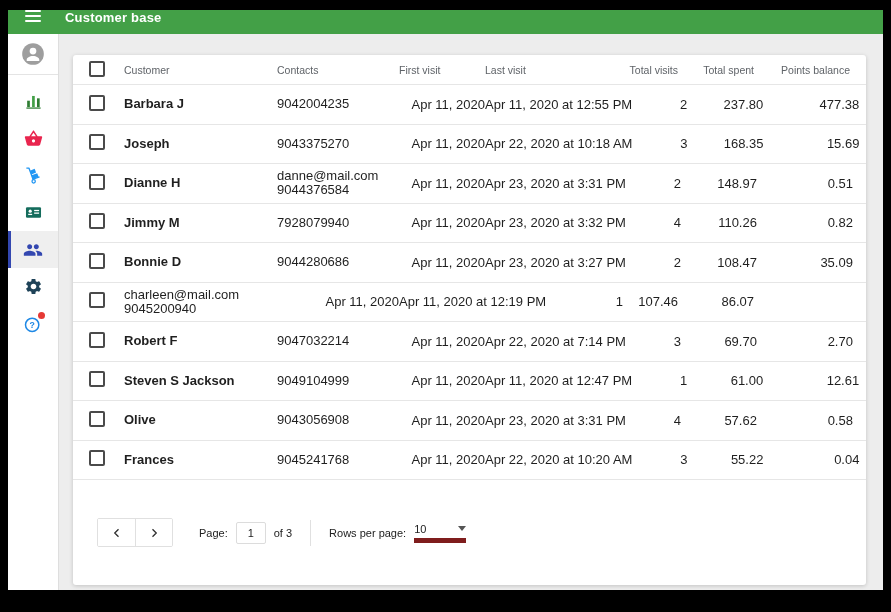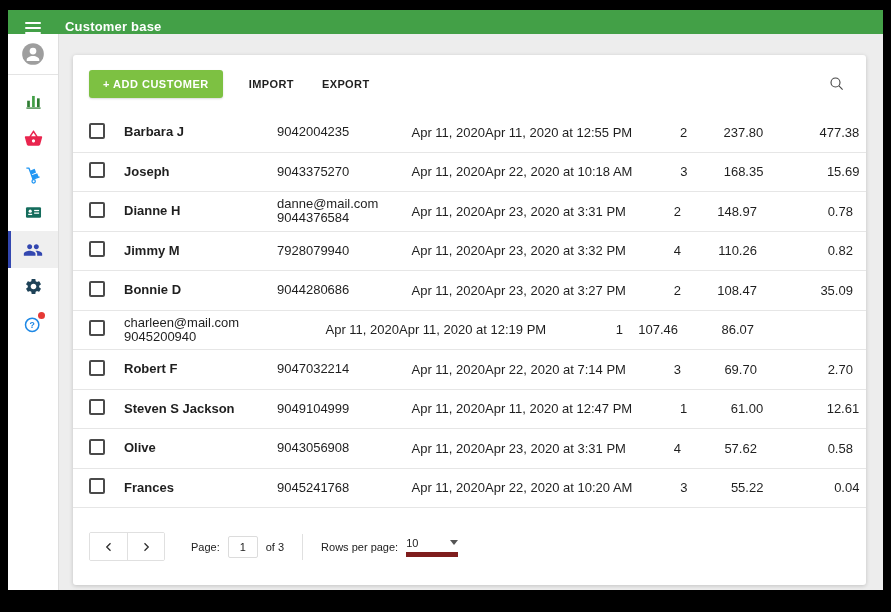--- a/index.html
+++ b/index.html
@@ -2,21 +2,21 @@
 <html><head>
 <meta charset="utf-8">
 <style>
   html,body{margin:0;padding:0;}
   body{
     width:891px;height:612px;background:#000;position:relative;overflow:hidden;
     font-family:"Liberation Sans",sans-serif;-webkit-font-smoothing:antialiased;
   }
   .frame{position:absolute;left:8px;top:10px;width:875px;height:580px;background:#ededed;display:flex;flex-direction:column;}
   
-  .appbar{flex:0 0 24px;background:#43a047;display:flex;align-items:flex-end;}
+  .appbar{flex:0 0 24px;background:#43a047;display:flex;align-items:flex-start;}
   .hamburger{width:16px;height:12px;margin-left:17px;display:flex;flex-direction:column;justify-content:space-between;cursor:pointer;}
   .hamburger span{display:block;height:2px;background:#fff;border-radius:1px;}
   .appbar-title{color:#fff;font-size:13px;font-weight:700;margin-left:24px;letter-spacing:.2px;}
   
   .body{flex:1;display:flex;overflow:hidden;}
   .sidebar{width:50px;background:#fff;border-right:1px solid #dedede;flex:0 0 50px;}
   .side-avatar{height:40px;border-bottom:1px solid #e4e4e4;display:flex;align-items:center;justify-content:center;}
   .nav{padding-top:8px;}
   .side-item{height:37px;display:flex;align-items:center;justify-content:center;position:relative;cursor:pointer;}
   .side-item.active{background:#efefef;}
@@ -40,21 +40,21 @@
   .th{white-space:nowrap;}
   .th.r{text-align:right;}
   .trow{height:38.5px;font-size:13px;color:#1f1f1f;cursor:pointer;}
   .checkbox{width:12px;height:12px;border:2px solid #4a4a4a;border-radius:2px;background:#fff;display:inline-block;cursor:pointer;}
   .cname{font-weight:700;line-height:14px;white-space:nowrap;}
   .cnote{line-height:14px;color:#2a2a2a;white-space:nowrap;}
   .c-cont div{line-height:14px;white-space:nowrap;}
   .c-first,.c-last{white-space:nowrap;text-align:right;}
   .c-num{text-align:right;white-space:nowrap;}
   
-  .pagination{flex:1;display:flex;align-items:center;padding:0 16px;font-size:11px;color:#212121;}
+  .pagination{flex:1;display:flex;align-items:center;padding:0 24px;font-size:11px;color:#212121;}
   .pager{display:flex;border:1px solid #e0e0e0;border-radius:2px;overflow:hidden;background:#fff;}
   .pager button{width:37px;height:27px;background:#fff;border:none;display:flex;align-items:center;justify-content:center;cursor:pointer;}
   .pager button + button{border-left:1px solid #e0e0e0;}
   .page-label{margin-left:26px;}
   .page-input{width:24px;height:18px;border:1px solid #dcdcdc;border-radius:2px;text-align:center;font-size:11px;
               font-family:"Liberation Sans",sans-serif;margin:0 8px;color:#212121;background:#fff;}
   .vdiv{width:1px;height:26px;background:#e0e0e0;margin:0 18px;}
   .rpp-select{display:inline-flex;align-items:center;justify-content:space-between;width:52px;margin-left:8px;
               border-bottom:5px solid #7f1d1d;padding-bottom:3px;cursor:pointer;}
   .caret{width:0;height:0;border-left:4px solid transparent;border-right:4px solid transparent;border-top:5px solid #555;}
@@ -131,32 +131,31 @@
             </svg>
             <span class="help-badge"></span>
           </div>
         </div>
       </div>
     </div>
 
     <div class="main">
       <div class="card">
 
-        <div class="toolbar">
-          <button class="add-btn">+ ADD CUSTOMER</button>
-          <button class="text-btn">IMPORT</button>
-          <button class="text-btn">EXPORT</button>
-          <button class="search-btn">
-            <svg width="18" height="18" viewBox="0 0 24 24">
-              <circle cx="10" cy="10" r="6" fill="none" stroke="#454545" stroke-width="1.5"></circle>
-              <line x1="14.6" y1="14.6" x2="19.5" y2="19.5" stroke="#454545" stroke-width="1.5"></line>
-            </svg>
-          </button>
-        </div>
-
+
+        <div class="thead">
+          <div><span class="checkbox"></span></div>
+          <div class="th">Customer</div>
+          <div class="th">Contacts</div>
+          <div class="th">First visit</div>
+          <div class="th">Last visit</div>
+          <div class="th r">Total visits</div>
+          <div class="th r">Total spent</div>
+          <div class="th r">Points balance</div>
+        </div>
 
         <div class="trow">
           <div><span class="checkbox"></span></div>
           <div>
               <div class="cname">Barbara J</div>
               <div class="cnote"></div>
             </div>
           <div class="c-cont">
               <div>9042004235</div>
               <div></div>
@@ -192,21 +191,21 @@
               <div class="cnote"></div>
             </div>
           <div class="c-cont">
               <div>danne@mail.com</div>
               <div>9044376584</div>
             </div>
           <div class="c-first">Apr 11, 2020</div>
           <div class="c-last">Apr 23, 2020 at 3:31 PM</div>
           <div class="c-num">2</div>
           <div class="c-num">148.97</div>
-          <div class="c-num">0.78</div>
+          <div class="c-num">0.51</div>
         </div>
 
         <div class="trow">
           <div><span class="checkbox"></span></div>
           <div>
               <div class="cname">Jimmy M</div>
               <div class="cnote"></div>
             </div>
           <div class="c-cont">
               <div>7928079940</div>

